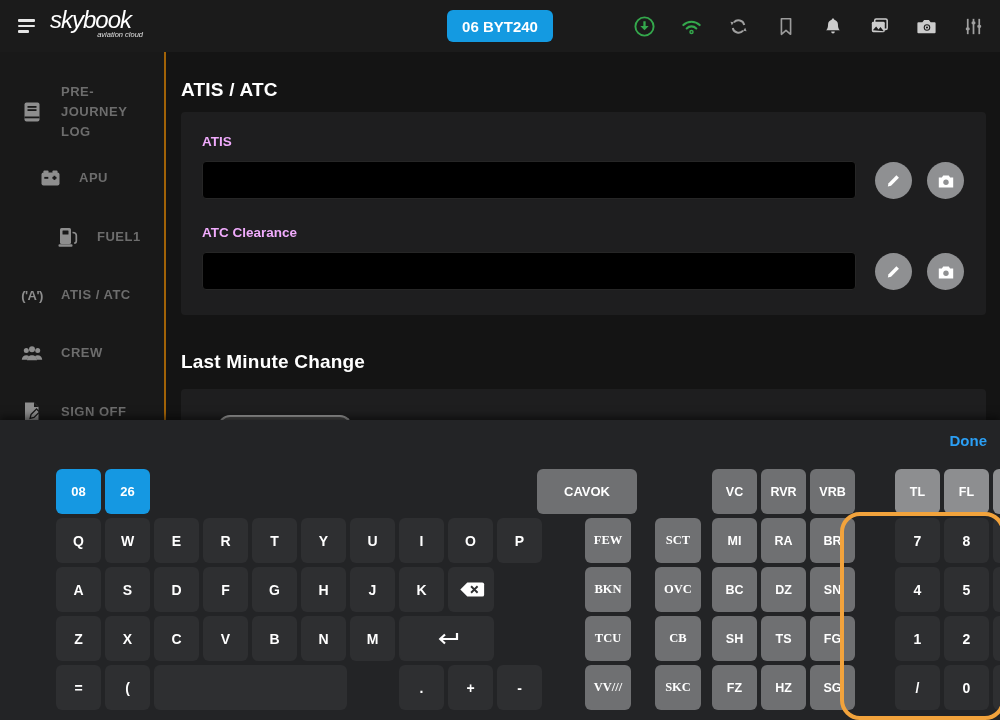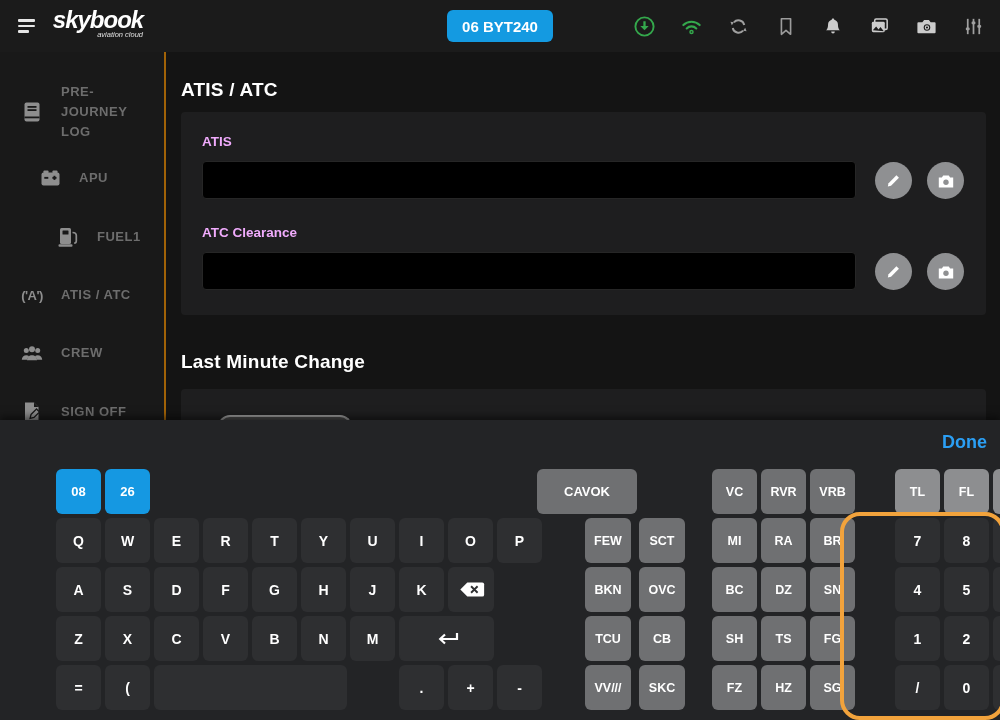--- a/index.html
+++ b/index.html
@@ -5,21 +5,21 @@
   html,body{margin:0;padding:0;background:#000;}
   #app{position:relative;width:1000px;height:720px;overflow:hidden;background:#141414;
        font-family:"Liberation Sans",sans-serif;-webkit-font-smoothing:antialiased;}
 
   
   #topbar{position:absolute;left:0;top:0;width:1000px;height:52px;background:#1b1b1b;}
   #hamburger{position:absolute;left:18px;top:19px;width:18px;height:14px;cursor:pointer;}
   #hamburger span{display:block;height:2.5px;background:#e6e6e6;border-radius:1px;margin-bottom:3px;width:17px;}
   #hamburger span:last-child{width:11px;margin-bottom:0;}
   #logo{position:absolute;left:50px;top:7px;width:96px;color:#fff;}
-  #logo .word{font-size:24px;font-weight:bold;font-style:italic;letter-spacing:-1px;line-height:26px;text-align:center;}
+  #logo .word{font-size:24px;font-weight:normal;font-style:italic;letter-spacing:-1px;line-height:26px;}
   #logo .tag{font-size:7.5px;font-style:italic;color:#e2e2e2;text-align:right;margin-top:-3px;padding-right:3px;}
   #flight-btn{position:absolute;left:447px;top:10px;width:106px;height:32px;background:#149ae1;border:none;
               border-radius:6px;color:#fff;font-weight:bold;font-size:15px;font-family:inherit;cursor:pointer;}
   #topbar-icons{position:absolute;right:15px;top:0;height:52px;display:flex;align-items:center;gap:24px;}
   .tb-icon{width:23px;height:23px;display:flex;align-items:center;justify-content:center;cursor:pointer;}
 
   
   #sidebar{position:absolute;left:0;top:52px;width:164px;height:668px;background:#191919;
            border-right:2px solid #a16207;}
   .side-item{position:absolute;left:0;width:164px;height:44px;display:flex;align-items:center;cursor:pointer;}
@@ -37,38 +37,38 @@
   .fld-input{position:absolute;left:21px;width:654px;height:38px;background:#000;border:1px solid #262626;
              border-radius:4px;color:#fff;font-family:inherit;font-size:14px;padding:0 8px;box-sizing:border-box;}
   .circle-btn{position:absolute;width:37px;height:37px;border-radius:50%;background:#8f9092;border:none;
               display:flex;align-items:center;justify-content:center;cursor:pointer;}
   #lmc-partial{position:absolute;left:37px;top:26px;width:130px;height:20px;background:#474747;
                border:2px solid #969696;border-bottom:none;border-radius:12px 12px 0 0;cursor:pointer;}
 
   
   #keyboard{position:absolute;left:0;top:420px;width:1000px;height:300px;background:#232426;z-index:5;
             box-shadow:0 -3px 8px rgba(0,0,0,.55);}
-  #kb-done{position:absolute;right:13px;top:12px;color:#2b9ff4;font-size:18px;font-weight:bold;cursor:pointer;}
+  #kb-done{position:absolute;right:13px;top:12px;color:#2b9ff4;font-size:15px;font-weight:bold;cursor:pointer;}
   .kb-grid{position:absolute;display:grid;gap:4px;margin-left:48px;}
   .key{height:45px;display:flex;align-items:center;justify-content:center;background:#2e2f31;color:#fff;
        font-weight:bold;font-size:14px;border-radius:6px;cursor:pointer;user-select:none;}
   .key.light{background:#6f7072;font-size:12.5px;}
   .key.lighter{background:#8d8e90;font-size:12.5px;}
   .key.blue{background:#1598e2;font-size:13px;}
   #kb-runway{left:8px;top:49px;grid-template-columns:repeat(2,45px);}
   #kb-row1{left:8px;top:98px;grid-template-columns:repeat(10,45px);}
   #kb-row2{left:8px;top:147px;grid-template-columns:repeat(9,45px);}
   #kb-row3{left:8px;top:196px;grid-template-columns:repeat(8,45px);}
   #kb-sym-left{left:8px;top:245px;grid-template-columns:repeat(3,45px);}
   #kb-sym-right{left:351px;top:245px;grid-template-columns:repeat(3,45px);}
   #key-backspace{position:absolute;left:449px;top:147px;width:45px;}
   #key-enter{position:absolute;left:400px;top:196px;width:94px;}
   #key-space{position:absolute;left:155px;top:245px;width:192px;}
   #key-cavok{position:absolute;left:537px;top:49px;width:100px;font-size:13px;}
-  #kb-cloud{left:537px;top:98px;grid-template-columns:repeat(2,46px);gap:4px 8px;}
+  #kb-cloud{left:537px;top:98px;grid-template-columns:repeat(2,46px);gap:4px 24px;font-family:Liberation Serif, serif;}
   #kb-wx{left:664px;top:49px;grid-template-columns:repeat(3,45px);}
   #kb-tl{left:847px;top:49px;grid-template-columns:repeat(3,45px);text-align:right;}
   #kb-numpad{left:847px;top:98px;grid-template-columns:repeat(3,45px);}
   #numpad-frame{position:absolute;left:840px;top:92px;width:157px;height:200px;border:4px solid #f2a33c;
                 border-radius:20px;pointer-events:none;}
 </style>
 </head>
 <body>
 
 <div id="app">

